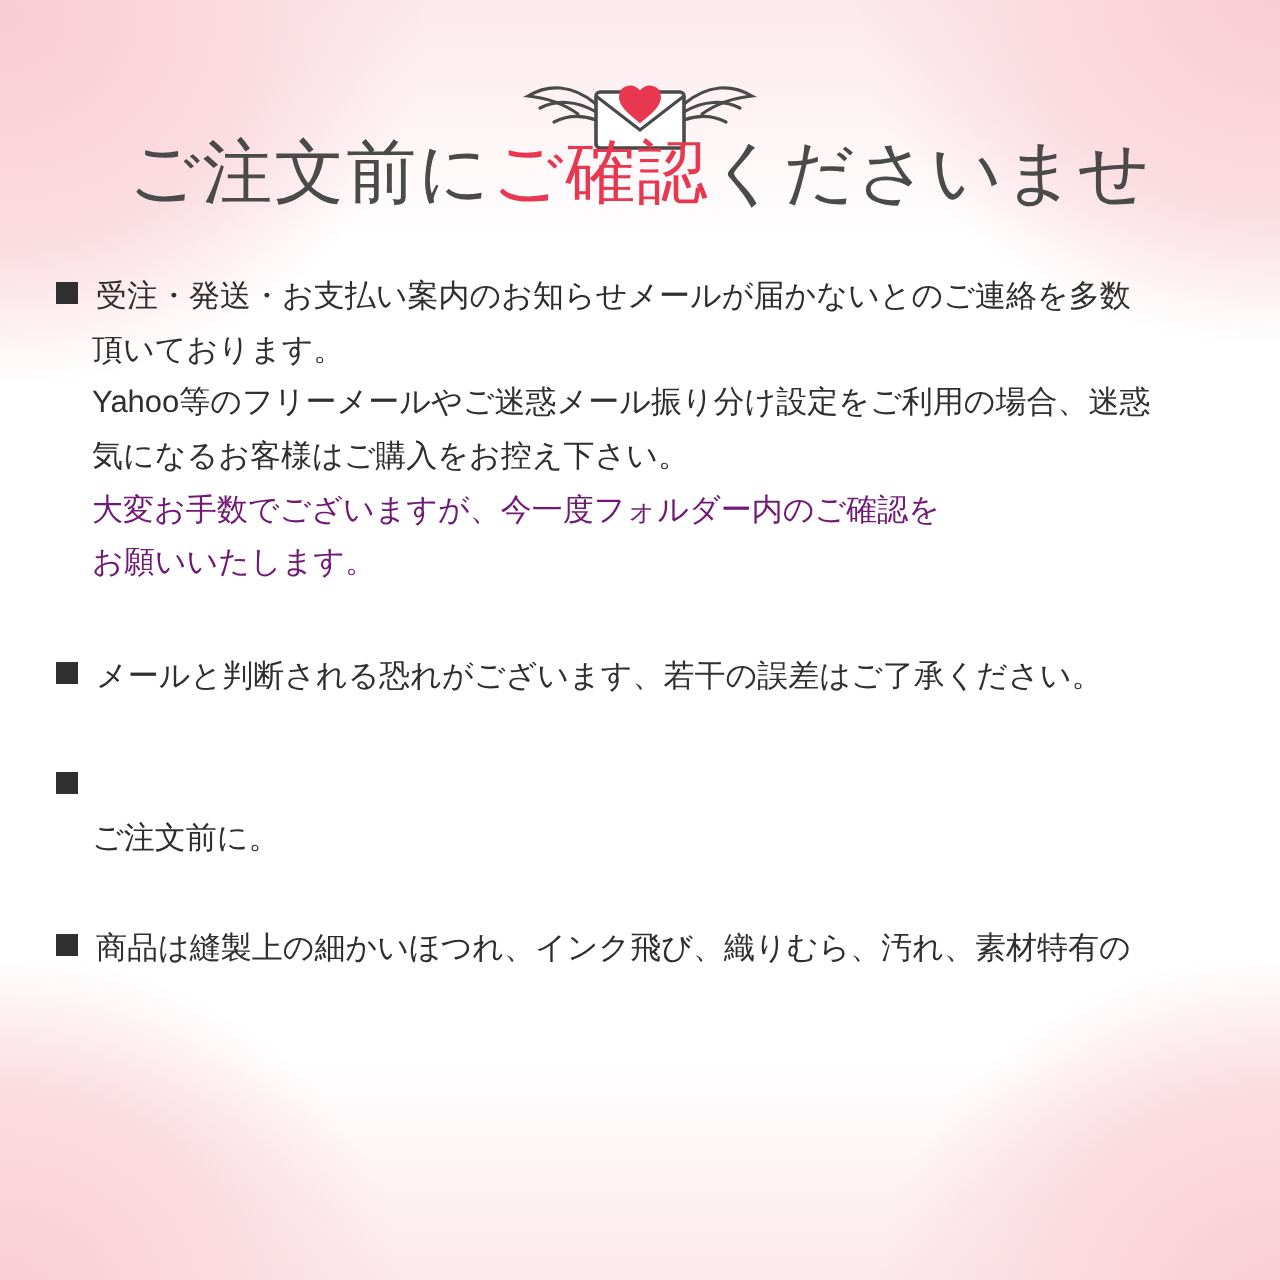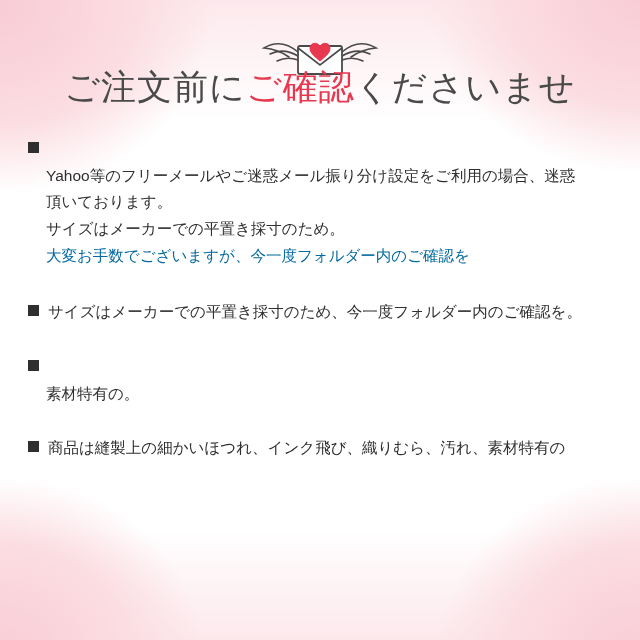--- a/index.html
+++ b/index.html
@@ -127,21 +127,21 @@
   }
   .bullet {
     display: inline-block;
     width: 11px;
     height: 11px;
     background: #2f2f2f;
     margin-right: 9px;
     vertical-align: 1px;
   }
   .red {
-    color: #0369a1;
+    color: #701a75;
   }
 </style>
 </head>
 <body>
 
 <div class="page">
 
   <div class="corner edge-top"></div>
   <div class="corner edge-bottom"></div>
   <div class="corner corner-tl"></div>
@@ -173,34 +173,35 @@
       </svg>
     </div>
 
     <h1 class="title">
       <span style="color:#4a4a4a">ご注文前に</span><span class="accent" style="color: rgb(232, 56, 79);">ご確認</span><span style="color: rgb(74, 74, 74);">くださいませ</span>
     </h1>
 
     <div class="body">
 
       <div class="para">
-        <span class="line"><span class="bullet"></span></span>
+        <span class="line"><span class="bullet"></span><span>受注・発送・お支払い案内のお知らせメールが届かないとのご連絡を多数</span></span>
+        <span class="line line-indent"><span>頂いております。</span></span>
         <span class="line line-indent"><span>Yahoo等のフリーメールやご迷惑メール振り分け設定をご利用の場合、迷惑</span></span>
-        <span class="line line-indent"><span>頂いております。</span></span>
-        <span class="line line-indent"><span>サイズはメーカーでの平置き採寸のため。</span></span>
+        <span class="line line-indent"><span>気になるお客様はご購入をお控え下さい。</span></span>
         <span class="line line-indent red"><span>大変お手数でございますが、今一度フォルダー内のご確認を</span></span>
+        <span class="line line-indent red"><span>お願いいたします。</span></span>
       </div>
 
       <div class="para" style="margin-top:30px">
-        <span class="line"><span class="bullet"></span><span>サイズはメーカーでの平置き採寸のため、今一度フォルダー内のご確認を。</span></span>
+        <span class="line"><span class="bullet"></span><span>メールと判断される恐れがございます、若干の誤差はご了承ください。</span></span>
       </div>
 
       <div class="para" style="margin-top:28px">
         <span class="line"><span class="bullet"></span></span>
-        <span class="line line-indent"><span>素材特有の。</span></span>
+        <span class="line line-indent"><span>ご注文前に。</span></span>
       </div>
 
       <div class="para" style="margin-top:28px">
         <span class="line"><span class="bullet"></span><span>商品は縫製上の細かいほつれ、インク飛び、織りむら、汚れ、素材特有の</span></span>
       </div>
 
     </div>
   </div>
 </div>
 

